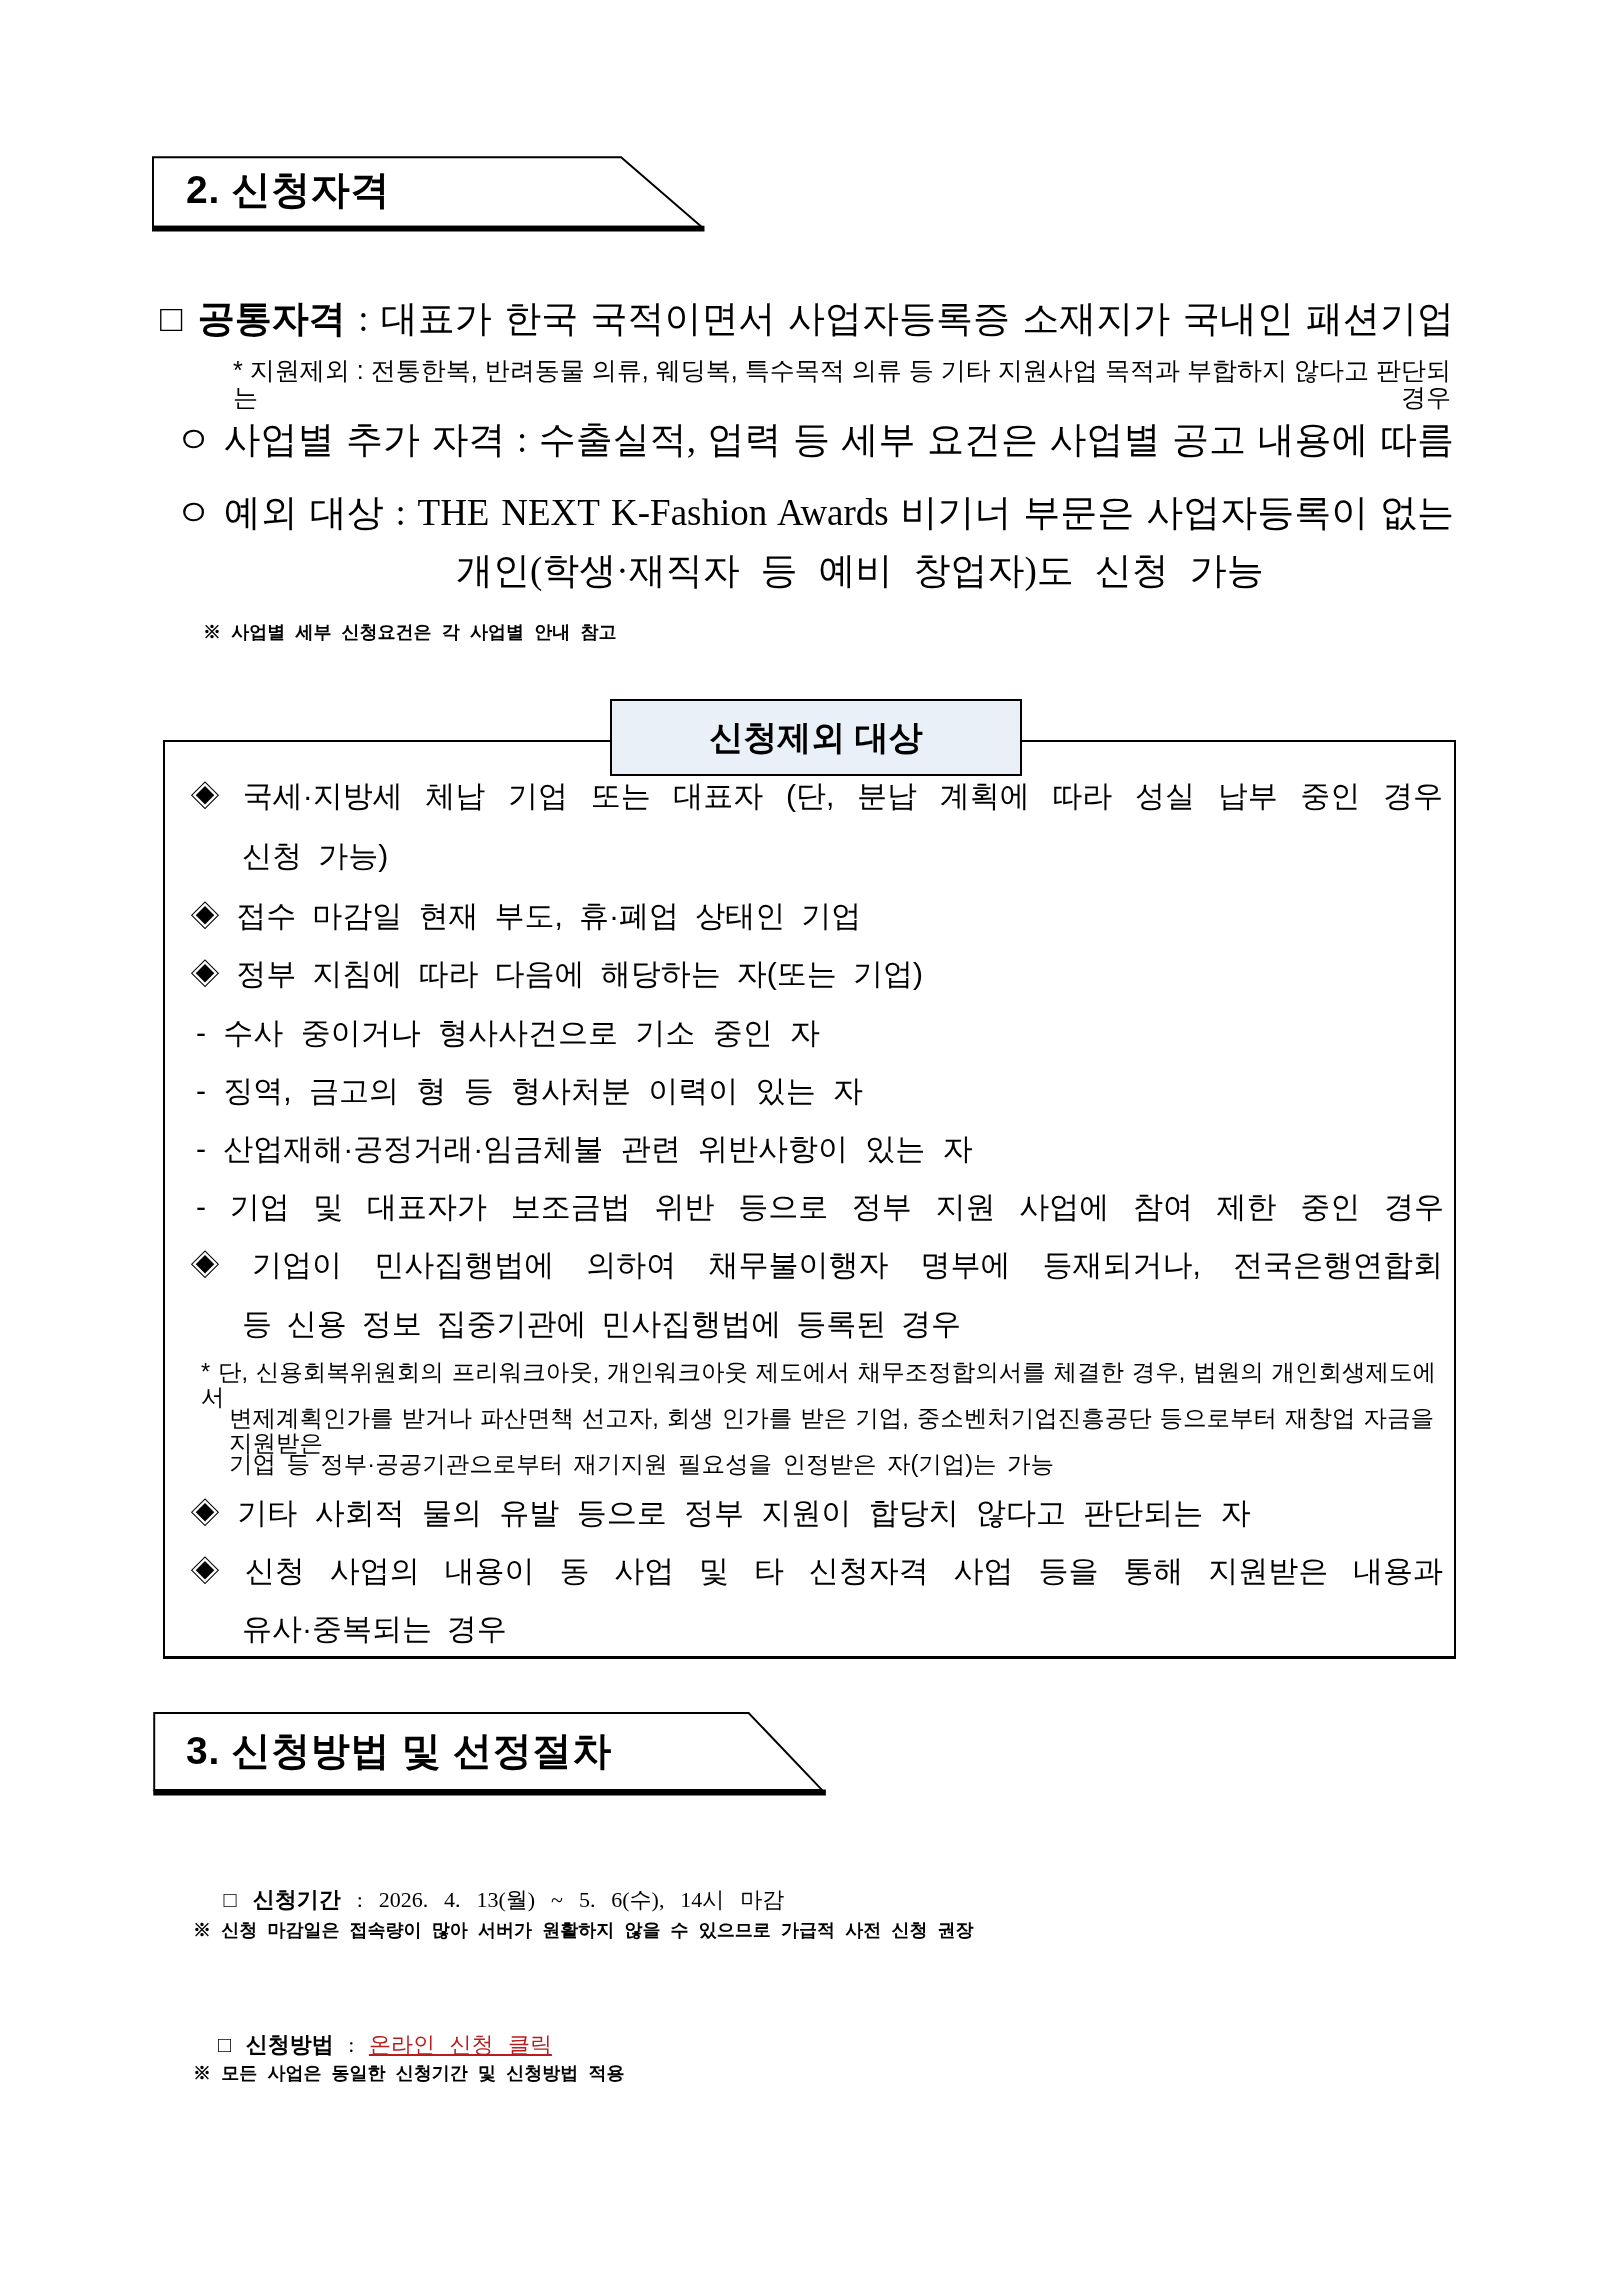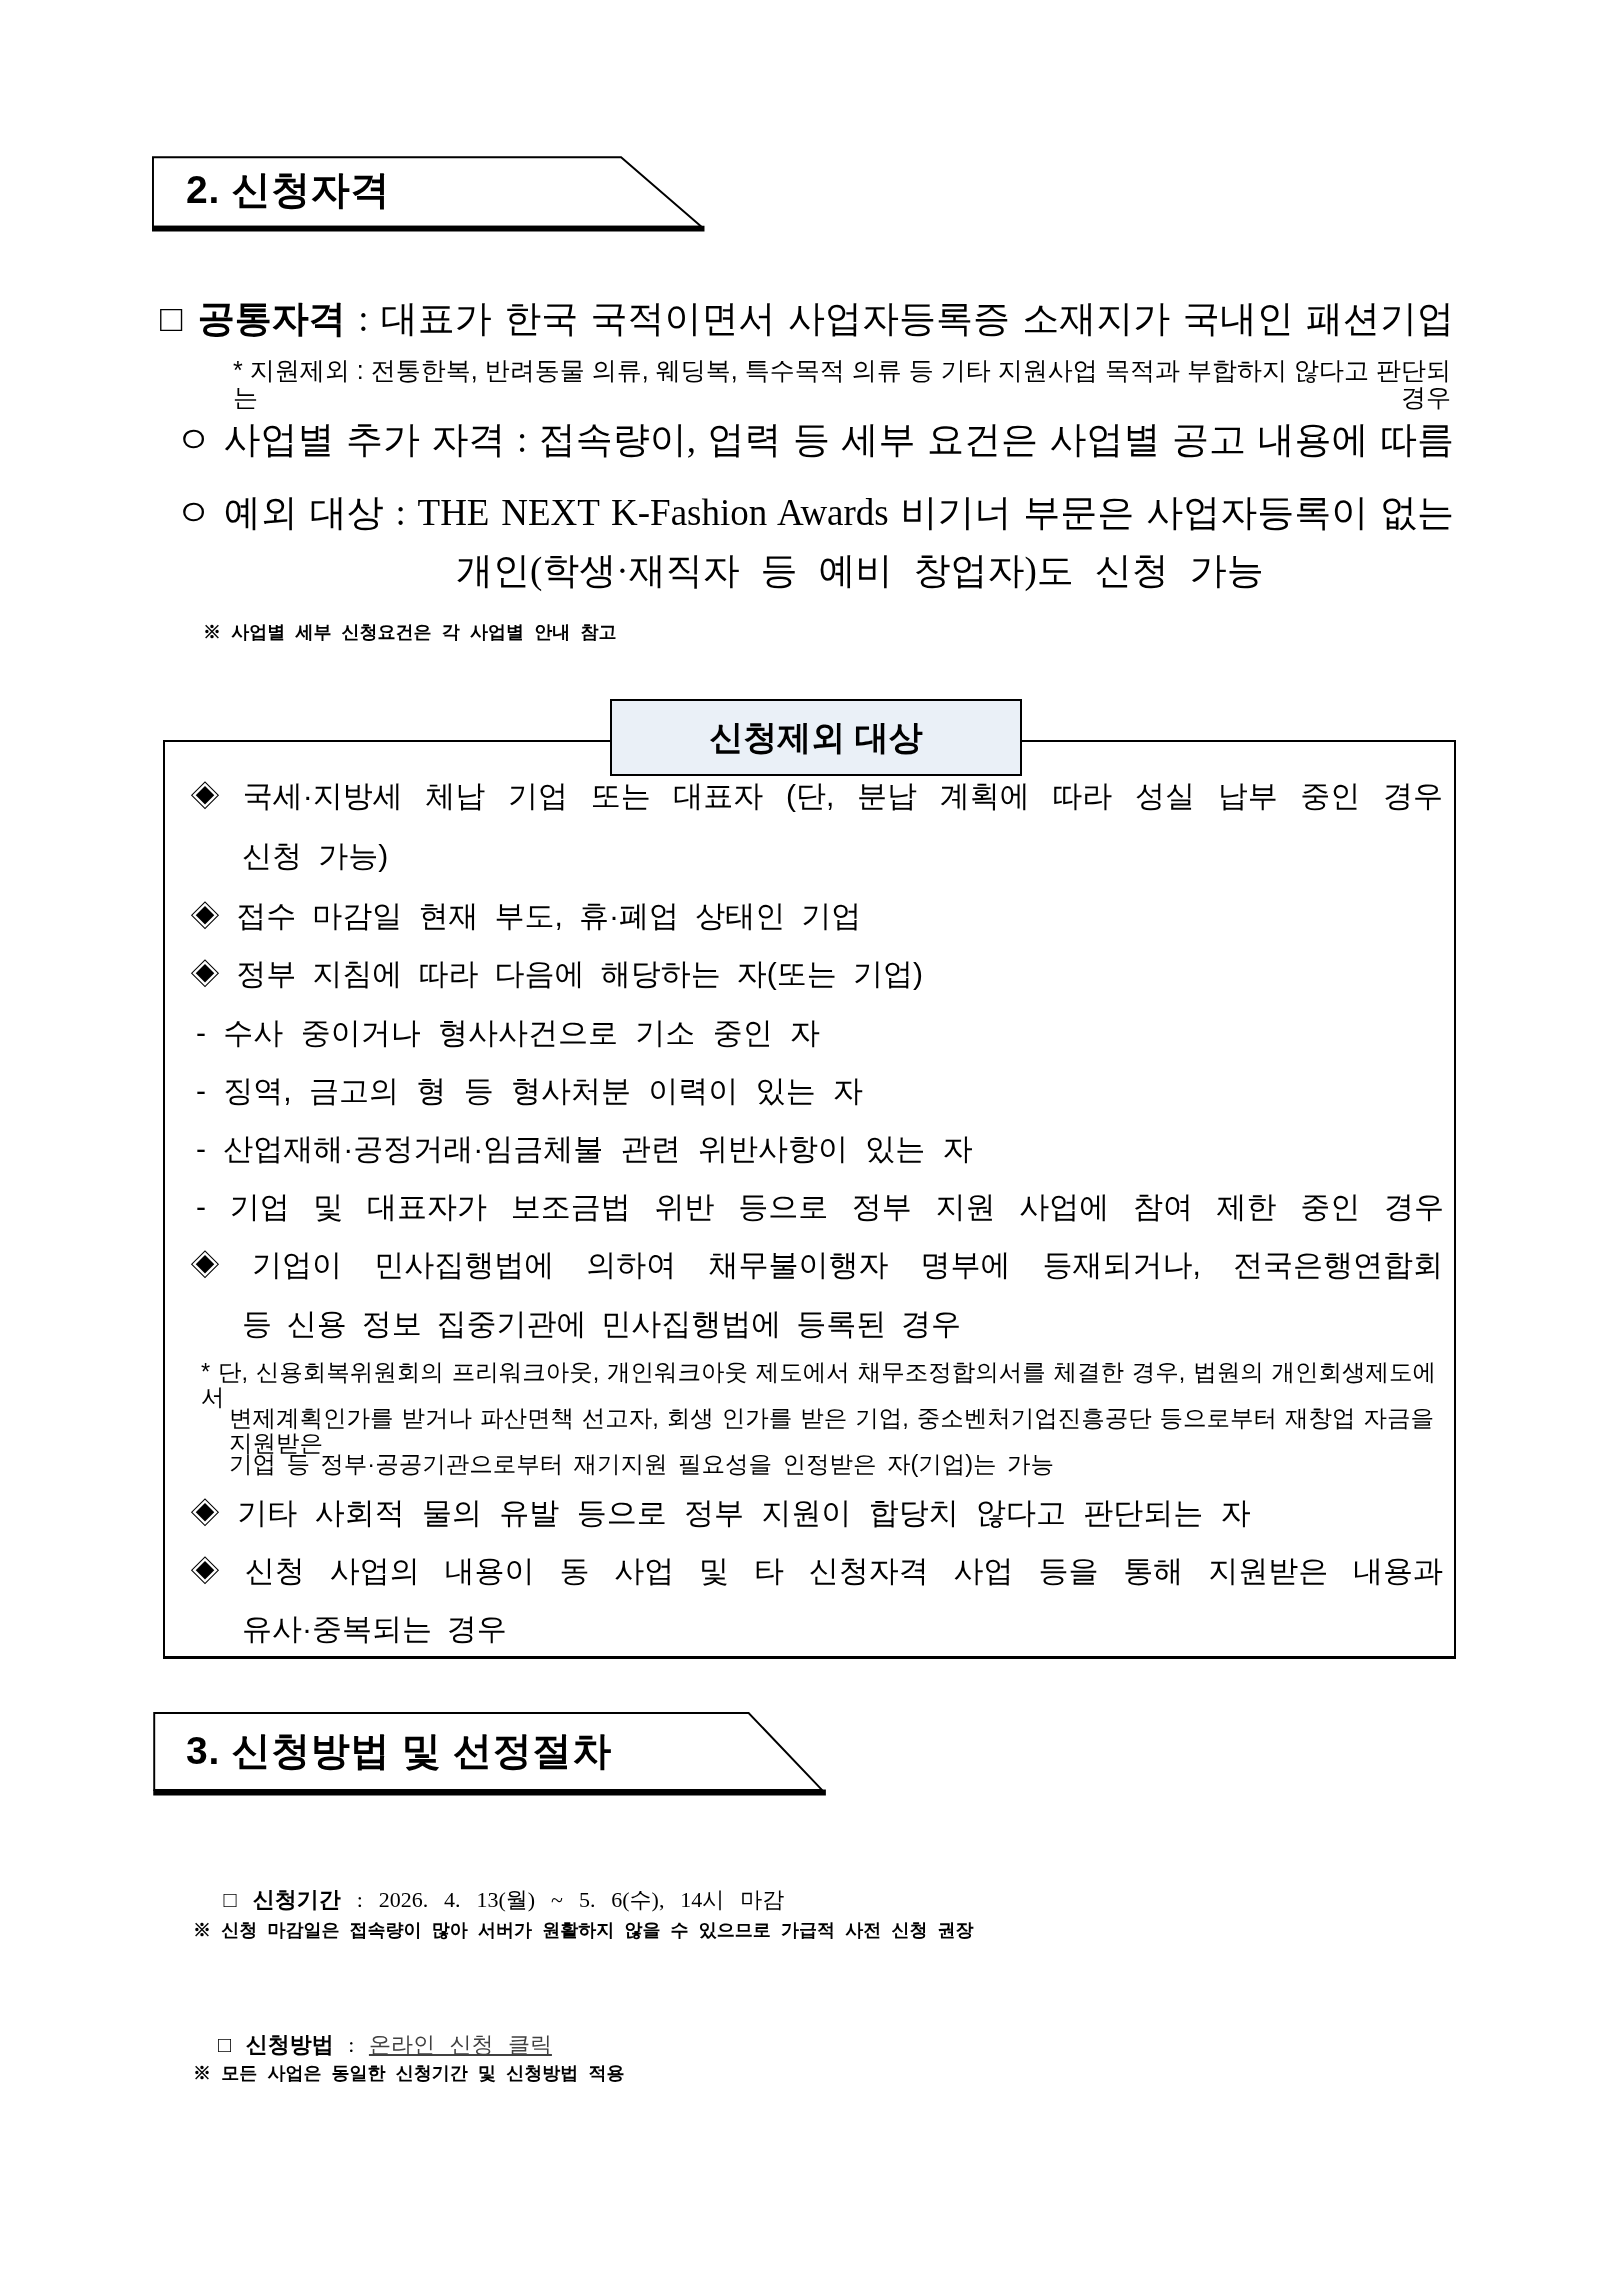--- a/index.html
+++ b/index.html
@@ -53,21 +53,21 @@
     <line x1="0" y1="111" x2="848" y2="111" stroke="#000000" stroke-width="9"></line>
   </svg>
   <div class="banner-text" style="left:186px; top:156px; height:68px; line-height:68px;">2. 신청자격</div>
 
   <div class="line serif fs48 just" style="left:160px; top:299px; width:1294px;">
     <span>□ </span><span class="b">공통자격</span><span> : 대표가 한국 국적이면서 사업자등록증 소재지가 국내인 패션기업</span>
   </div>
 
   <div class="line sans fs38 just" style="left:233px; top:357px; width:1218px;">* 지원제외 : 전통한복, 반려동물 의류, 웨딩복, 특수목적 의류 등 기타 지원사업 목적과 부합하지 않다고 판단되는 경우</div>
 
-  <div class="line serif fs48 just" style="left:175px; top:420px; width:1279px;">ㅇ 사업별 추가 자격 : 접속량이, 업력 등 세부 요건은 사업별 공고 내용에 따름</div>
+  <div class="line serif fs48 just" style="left:175px; top:420px; width:1279px;">ㅇ 사업별 추가 자격 : 수출실적, 업력 등 세부 요건은 사업별 공고 내용에 따름</div>
 
   <div class="line serif fs48 just" style="left:175px; top:493px; width:1279px;">ㅇ 예외 대상 : THE NEXT K-Fashion Awards 비기너 부문은 사업자등록이 없는</div>
 
   <div class="line serif fs48" style="left:456px; top:551px; word-spacing:11.7px;">개인(학생·재직자 등 예비 창업자)도 신청 가능</div>
 
   <div class="line sans fs40" style="left:203px; top:623px; word-spacing:5.2px;">※ 사업별 세부 신청요건은 각 사업별 안내 참고</div>
 
   <div class="excl-box"></div>
   <div class="excl-title" style="background: rgb(234, 240, 247);">신청제외 대상</div>
 
@@ -94,19 +94,19 @@
   </svg>
   <div class="banner-text" style="left:186px; top:1713px; height:76px; line-height:76px;">3. 신청방법 및 선정절차</div>
 
   <div class="line serif fs50" style="left:160px; top:1864px; word-spacing:10.4px;">
     <span>□ </span><span class="b">신청기간</span><span> : 2026. 4. 13(월) ~ 5. 6(수), 14시 마감</span>
   </div>
 
   <div class="line sans fs40" style="left:193px; top:1921px; word-spacing:5.2px;">※ 신청 마감일은 접속량이 많아 서버가 원활하지 않을 수 있으므로 가급적 사전 신청 권장</div>
 
   <div class="line serif fs50" style="left:160px; top:2009px; word-spacing:9px;">
-    <span>□ </span><span class="b">신청방법</span><span> : </span><a class="link" href="#" style="color:#404040;">온라인 신청 클릭</a>
+    <span>□ </span><span class="b">신청방법</span><span> : </span><a class="link" href="#" style="color:#b91c1c;">온라인 신청 클릭</a>
   </div>
 
   <div class="line sans fs40" style="left:193px; top:2064px; word-spacing:5.2px;">※ 모든 사업은 동일한 신청기간 및 신청방법 적용</div>
 
 </div>
 
 
 </body></html>

